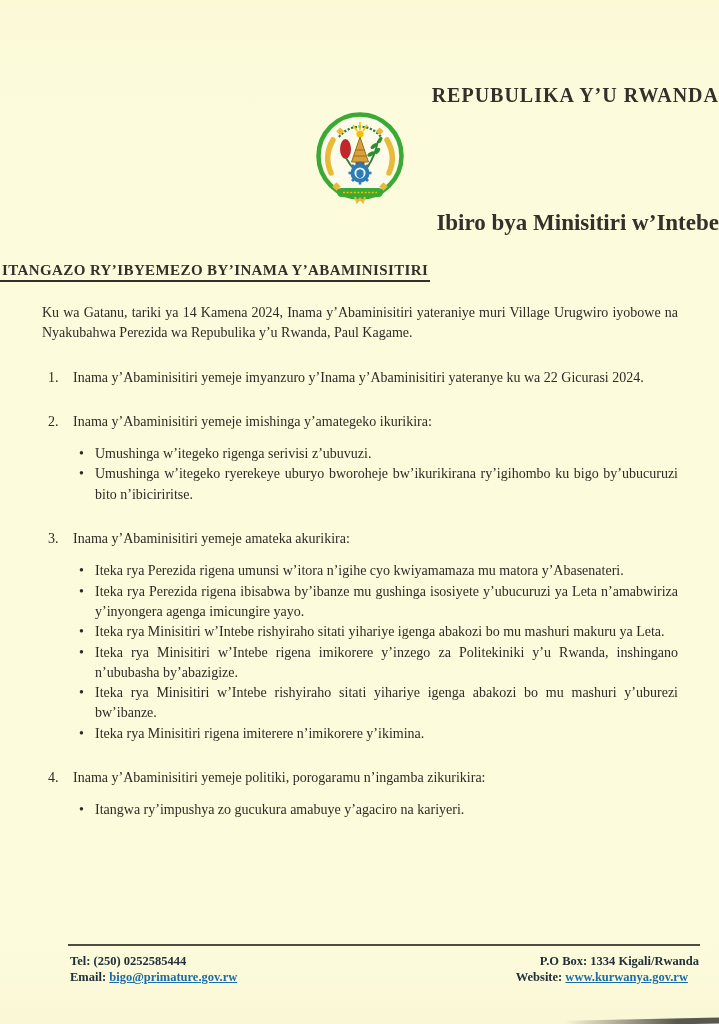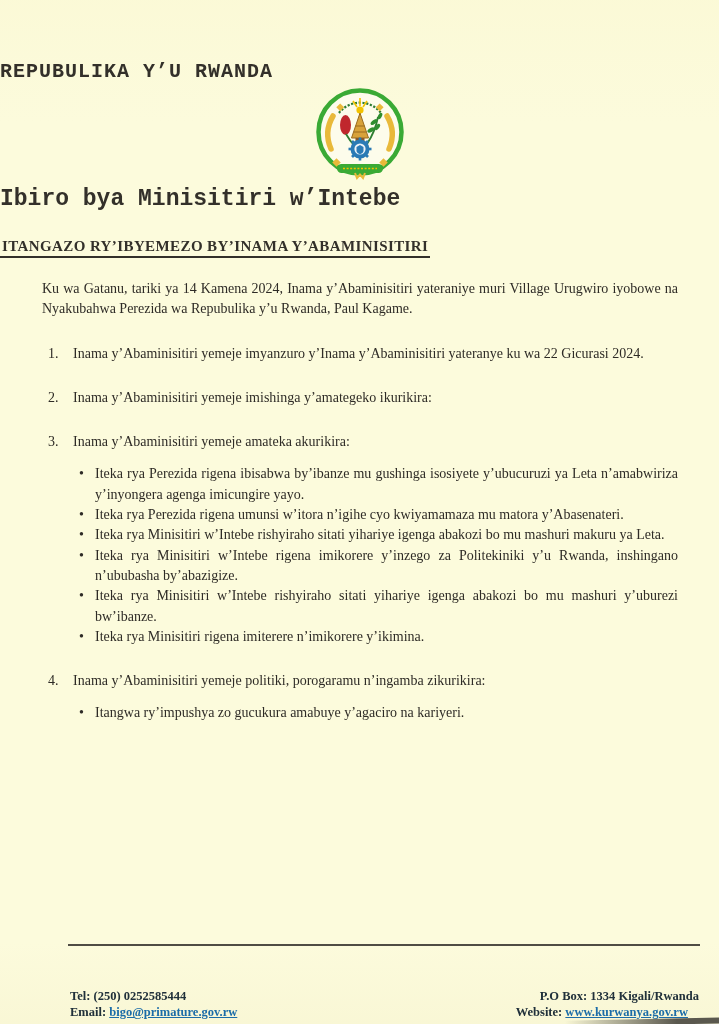--- a/index.html
+++ b/index.html
@@ -8,21 +8,21 @@
     position:relative;
     width:719px; height:1024px;
     margin:0 auto;
     background:#fcfbdc;
     background-image: linear-gradient(180deg, rgba(250,248,210,.55) 0%, rgba(252,251,220,0) 12%),
                       linear-gradient(0deg, rgba(245,242,205,.45) 0%, rgba(252,251,220,0) 8%);
     font-family:"Liberation Serif", serif;
     color:#2e2b26;
     overflow:hidden;
   }
-  .header { text-align:left; padding-top:60px;font-family:Liberation Mono, monospace; }
+  .header { text-align:right; padding-top:84px; }
   .country {
     font-size:20px; font-weight:bold; letter-spacing:1px;
     color:#33302a;
   }
   .emblem { margin:3px auto 0; display:block; }
   .office { font-size:23px; font-weight:bold; color:#33302a; margin-top:2px; }
   .doc-title { margin-top:25px; }
   .doc-title span {
     display:inline-block;
     font-size:15px; font-weight:bold; letter-spacing:.4px;
@@ -35,21 +35,21 @@
   .item { display:flex; margin-top:24px; }
   .item .num { width:25px; flex:0 0 25px; }
   .item .content { flex:1; }
   .item ul { list-style:none; margin:12px 0 0 6px; padding:0; }
   .item li { position:relative; padding-left:16px; text-align:justify; }
   .item li::before { content:"\2022"; position:absolute; left:0; top:0; }
   .rule { position:absolute; left:68px; right:19px; top:944px; height:2px; background:#4f4c44; }
   .footer {
     position:absolute; left:70px; right:20px; top:953px;
     display:flex; justify-content:space-between;
-    font-size:12.5px; font-weight:bold; color:#20303a; line-height:1.3;margin-top:35px;
+    font-size:12.5px; font-weight:bold; color:#20303a; line-height:1.3;
   }
   .footer .col { white-space:nowrap; }
   .footer .col.right .line1 { padding-left:24px; }
   .link { color:#1b6ca8; text-decoration:underline; cursor:pointer; }
   .scan-edge {
     position:absolute; right:-6px; bottom:-1px; width:160px; height:6px;
     background:linear-gradient(to right, rgba(90,88,78,0), #5a584e 70%);
     transform:rotate(-1.2deg);
   }
 </style>
@@ -128,29 +128,33 @@
       <div class="item">
         <span class="num">1.</span>
         <div class="content">
           <div class="item-text">Inama y’Abaminisitiri yemeje imyanzuro y’Inama y’Abaminisitiri yateranye ku wa 22 Gicurasi 2024.</div>
         </div>
       </div>
       <div class="item">
         <span class="num">2.</span>
         <div class="content">
           <div class="item-text">Inama y’Abaminisitiri yemeje imishinga y’amategeko ikurikira:</div>
+          <ul>
+            <li>Umushinga w’itegeko rigenga serivisi z’ubuvuzi.</li>
+            <li>Umushinga w’itegeko ryerekeye uburyo bworoheje bw’ikurikirana ry’igihombo ku bigo by’ubucuruzi bito n’ibiciriritse.</li>
+          </ul>
         </div>
       </div>
       <div class="item">
         <span class="num">3.</span>
         <div class="content">
           <div class="item-text">Inama y’Abaminisitiri yemeje amateka akurikira:</div>
           <ul>
+            <li>Iteka rya Perezida rigena umunsi w’itora n’igihe cyo kwiyamamaza mu matora y’Abasenateri.</li>
             <li>Iteka rya Perezida rigena ibisabwa by’ibanze mu gushinga isosiyete y’ubucuruzi ya Leta n’amabwiriza y’inyongera agenga imicungire yayo.</li>
-            <li>Iteka rya Perezida rigena umunsi w’itora n’igihe cyo kwiyamamaza mu matora y’Abasenateri.</li>
             <li>Iteka rya Minisitiri w’Intebe rishyiraho sitati yihariye igenga abakozi bo mu mashuri makuru ya Leta.</li>
             <li>Iteka rya Minisitiri w’Intebe rigena imikorere y’inzego za Politekiniki y’u Rwanda, inshingano n’ububasha by’abazigize.</li>
             <li>Iteka rya Minisitiri w’Intebe rishyiraho sitati yihariye igenga abakozi bo mu mashuri y’uburezi bw’ibanze.</li>
             <li>Iteka rya Minisitiri rigena imiterere n’imikorere y’ikimina.</li>
           </ul>
         </div>
       </div>
       <div class="item">
         <span class="num">4.</span>
         <div class="content">

